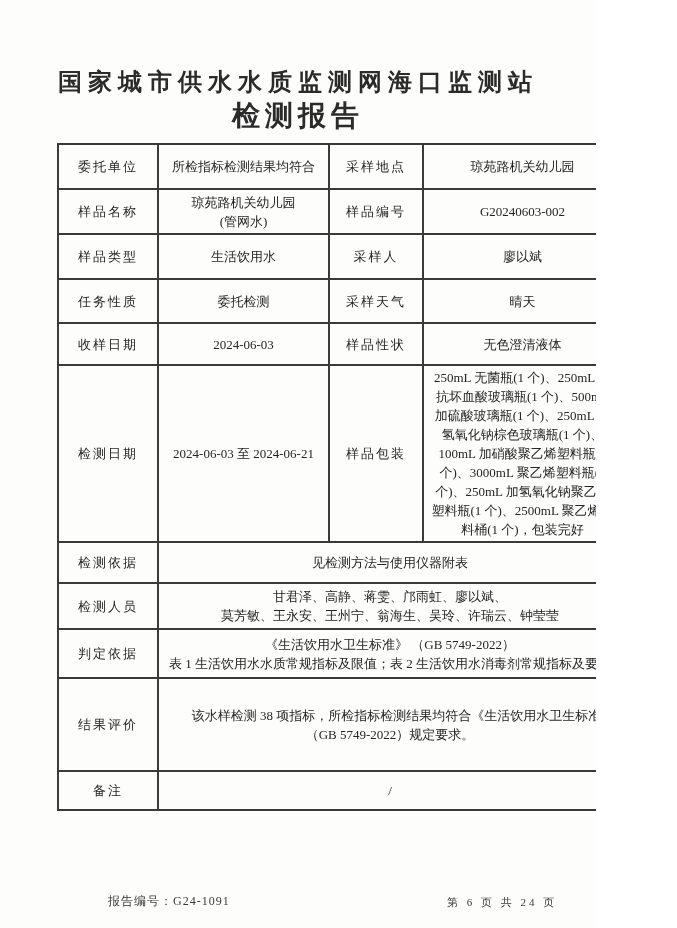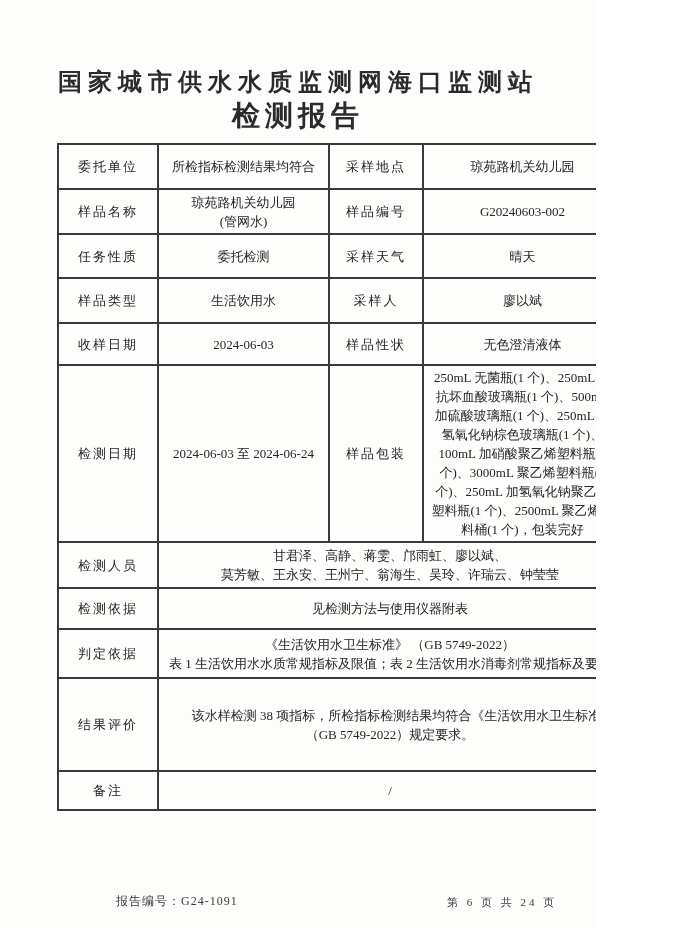--- a/index.html
+++ b/index.html
@@ -74,21 +74,21 @@
   .footer {
     position: absolute;
     top: 893px;
     left: 0;
     width: 100%;
     font-size: 12px;
     color: #3a3a3a;
   }
   .footer-report-no {
     position: absolute;
-    left: 116px;
+    left: 108px;
     top: 0;
     letter-spacing: 1px;
   }
   .footer-page {
     position: absolute;
     left: 447px;
     top: 2px;
     font-size: 11px;
     letter-spacing: 3px;
   }
@@ -117,52 +117,52 @@
         <td class="lbl">采样地点</td>
         <td class="val">琼苑路机关幼儿园</td>
       </tr>
       <tr style="height:45px">
         <td class="lbl">样品名称</td>
         <td class="val prewrap">琼苑路机关幼儿园
 (管网水)</td>
         <td class="lbl">样品编号</td>
         <td class="val">G20240603-002</td>
       </tr>
+      <tr style="height:45px">
+        <td class="lbl">样品类型</td>
+        <td class="val">生活饮用水</td>
+        <td class="lbl">采样人</td>
+        <td class="val">廖以斌</td>
+      </tr>
       <tr style="height:44px">
         <td class="lbl">任务性质</td>
         <td class="val">委托检测</td>
         <td class="lbl">采样天气</td>
         <td class="val">晴天</td>
-      </tr>
-      <tr style="height:45px">
-        <td class="lbl">样品类型</td>
-        <td class="val">生活饮用水</td>
-        <td class="lbl">采样人</td>
-        <td class="val">廖以斌</td>
       </tr>
       <tr style="height:42px">
         <td class="lbl">收样日期</td>
         <td class="val">2024-06-03</td>
         <td class="lbl">样品性状</td>
         <td class="val">无色澄清液体</td>
       </tr>
       <tr style="height:160px">
         <td class="lbl">检测日期</td>
-        <td class="val">2024-06-03 至 2024-06-24</td>
+        <td class="val">2024-06-03 至 2024-06-21</td>
         <td class="lbl">样品包装</td>
         <td class="val pkg">250mL 无菌瓶(1 个)、250mL 加抗坏血酸玻璃瓶(1 个)、500mL 加硫酸玻璃瓶(1 个)、250mL 加氢氧化钠棕色玻璃瓶(1 个)、100mL 加硝酸聚乙烯塑料瓶(1 个)、3000mL 聚乙烯塑料瓶(1 个)、250mL 加氢氧化钠聚乙烯塑料瓶(1 个)、2500mL 聚乙烯塑料桶(1 个)，包装完好</td>
+      </tr>
+      <tr style="height:41px">
+        <td class="lbl">检测依据</td>
+        <td class="val" colspan="3">见检测方法与使用仪器附表</td>
       </tr>
       <tr style="height:46px">
         <td class="lbl">检测人员</td>
         <td class="val prewrap" colspan="3">甘君泽、高静、蒋雯、邝雨虹、廖以斌、
 莫芳敏、王永安、王州宁、翁海生、吴玲、许瑞云、钟莹莹</td>
-      </tr>
-      <tr style="height:41px">
-        <td class="lbl">检测依据</td>
-        <td class="val" colspan="3">见检测方法与使用仪器附表</td>
       </tr>
       <tr style="height:49px">
         <td class="lbl">判定依据</td>
         <td class="val prewrap" colspan="3">《生活饮用水卫生标准》 （GB 5749-2022）
 表 1 生活饮用水水质常规指标及限值；表 2 生活饮用水消毒剂常规指标及要求</td>
       </tr>
       <tr style="height:93px">
         <td class="lbl">结果评价</td>
         <td class="val eval-cell" colspan="3">该水样检测 38 项指标，所检指标检测结果均符合《生活饮用水卫生标准》
 （GB 5749-2022）规定要求。</td>

